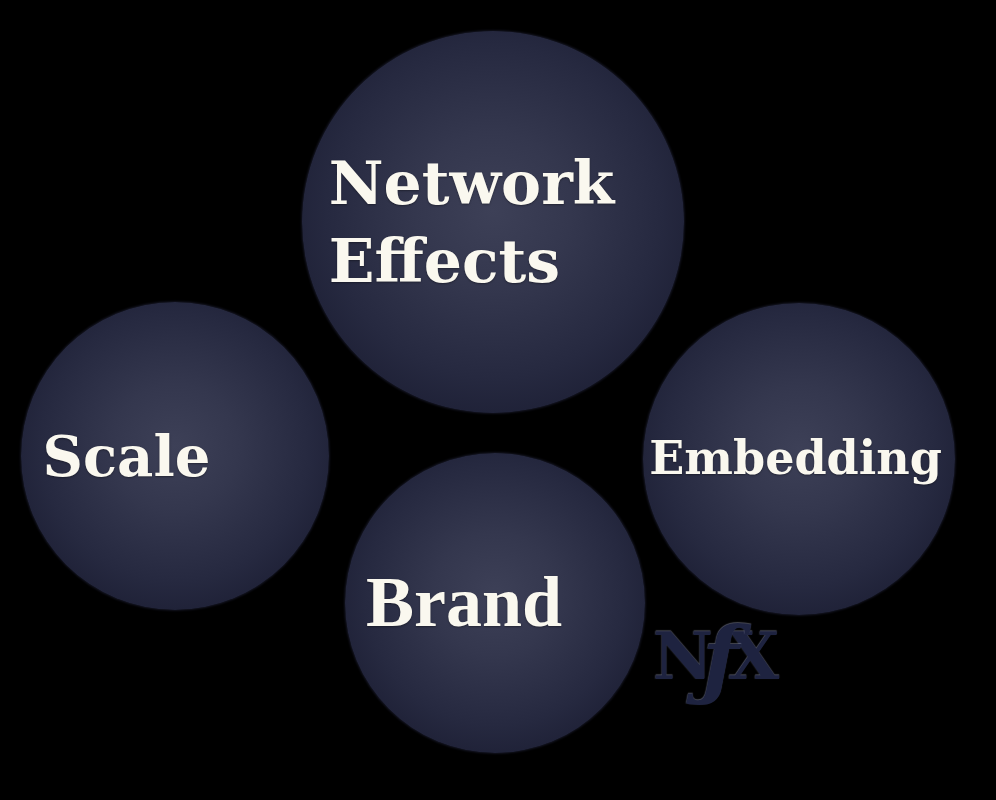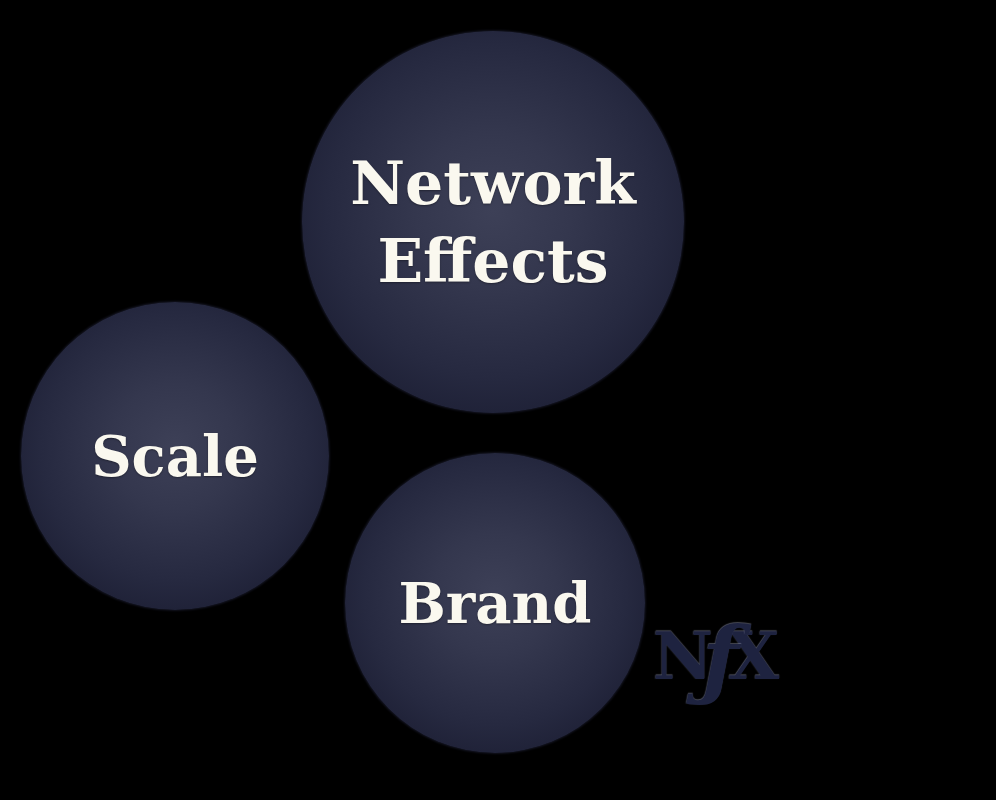--- a/index.html
+++ b/index.html
@@ -27,34 +27,34 @@
       #1a1c31 85%,
       #15172a 100%);
     display: flex;
     align-items: center;
     justify-content: center;
     box-shadow: 0 0 2px 1px rgba(30,32,52,0.6);
   }
   .circle-label {
     display: block;
     width: 86%;
-    text-align: center;
+    text-align: left;
     color: #faf8ef;
     font-weight: 700;
     line-height: 1.3;
     text-shadow: 0 1px 2px rgba(0,0,0,0.35);
   }
   .c-network   { left: 302px; top: 31px;  width: 382px; height: 382px; }
   .c-network .circle-label   { font-size: 60px; }
   .c-scale     { left: 21px;  top: 302px; width: 308px; height: 308px; }
   .c-scale .circle-label     { font-size: 56px; }
   .c-embedding { left: 643px; top: 303px; width: 312px; height: 312px; }
   .c-embedding .circle-label { font-size: 46px; width: 96%; }
   .c-brand     { left: 345px; top: 453px; width: 300px; height: 300px; }
-  .c-brand .circle-label     { font-size: 56px; }
+  .c-brand .circle-label     { font-size: 72px; font-family: Liberation Serif, serif; }
 
   .nfx-logo {
     position: absolute;
     left: 650px;
     top: 606px;
     width: 132px;
     height: 100px;
     display: flex;
     align-items: center;
     justify-content: center;
@@ -85,20 +85,23 @@
 <div class="stage">
 
   <div class="circle c-network">
     <span class="circle-label">Network Effects</span>
   </div>
 
   <div class="circle c-scale">
     <span class="circle-label">Scale</span>
   </div>
 
+  <div class="circle c-embedding">
+    <span class="circle-label">Embedding</span>
+  </div>
 
   <div class="circle c-brand">
     <span class="circle-label">Brand</span>
   </div>
 
   <div class="nfx-logo">
     <span class="logo-letter logo-n">N</span>
     <span class="logo-letter logo-f">ƒ</span>
     <span class="logo-letter logo-x">X</span>
   </div>

